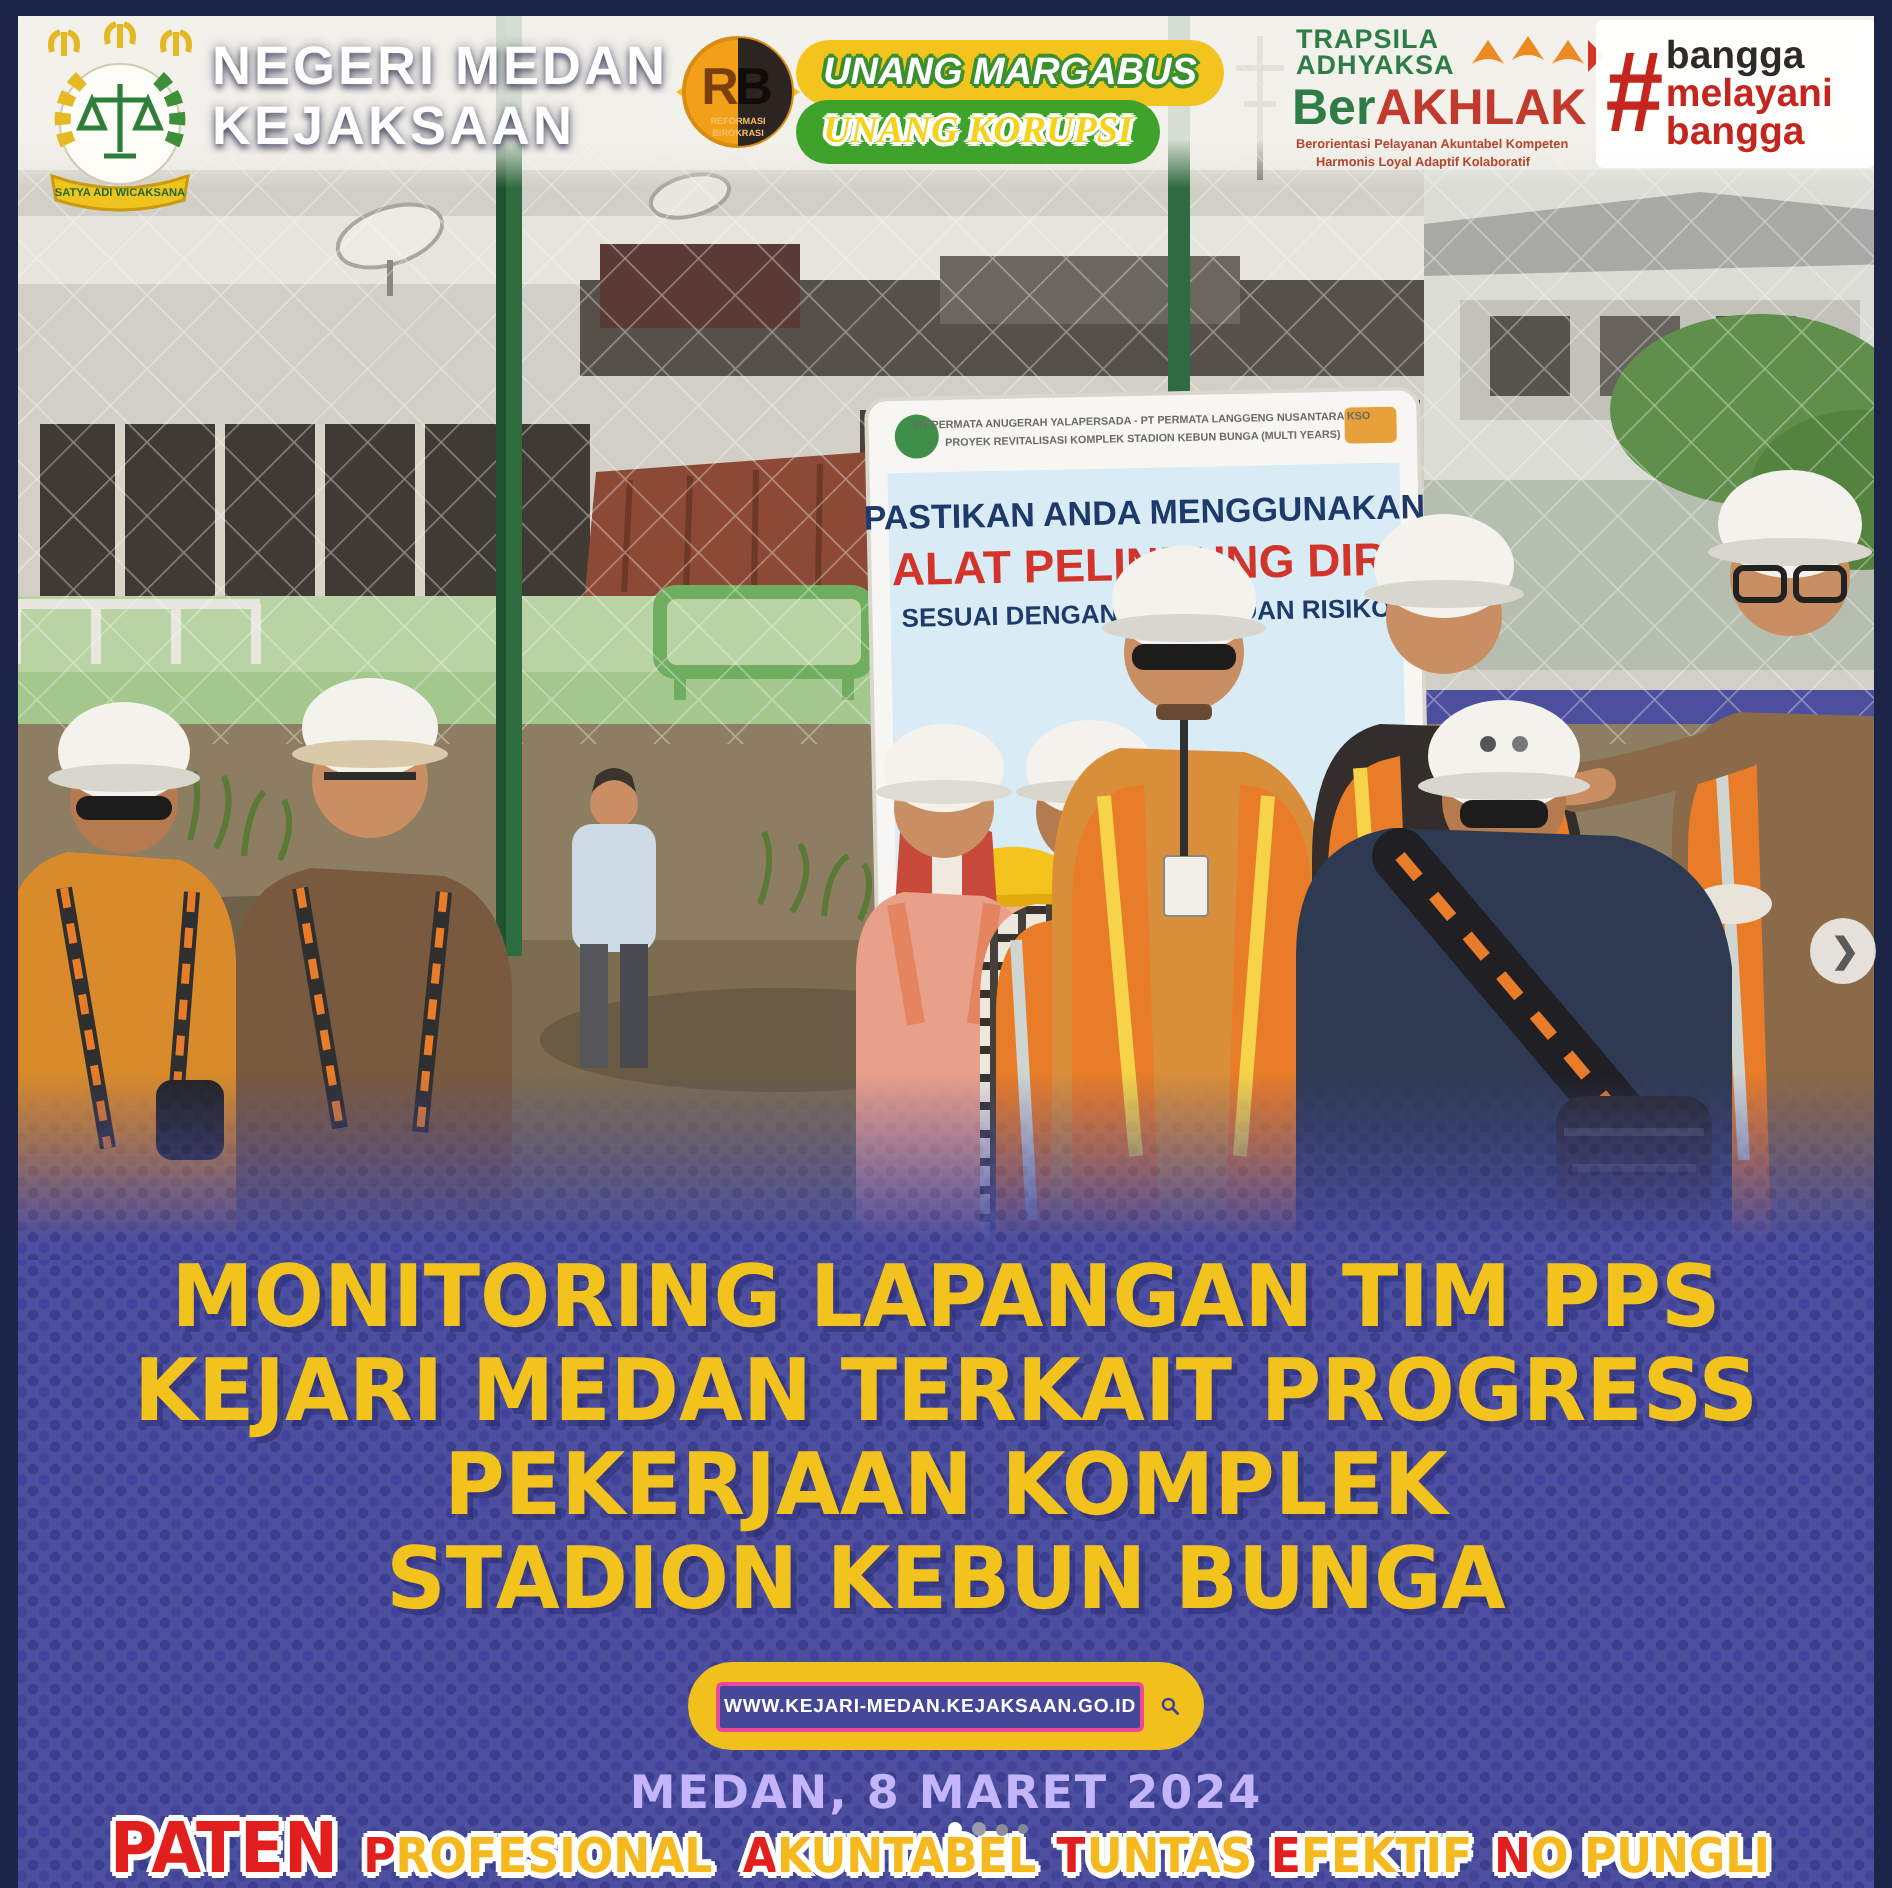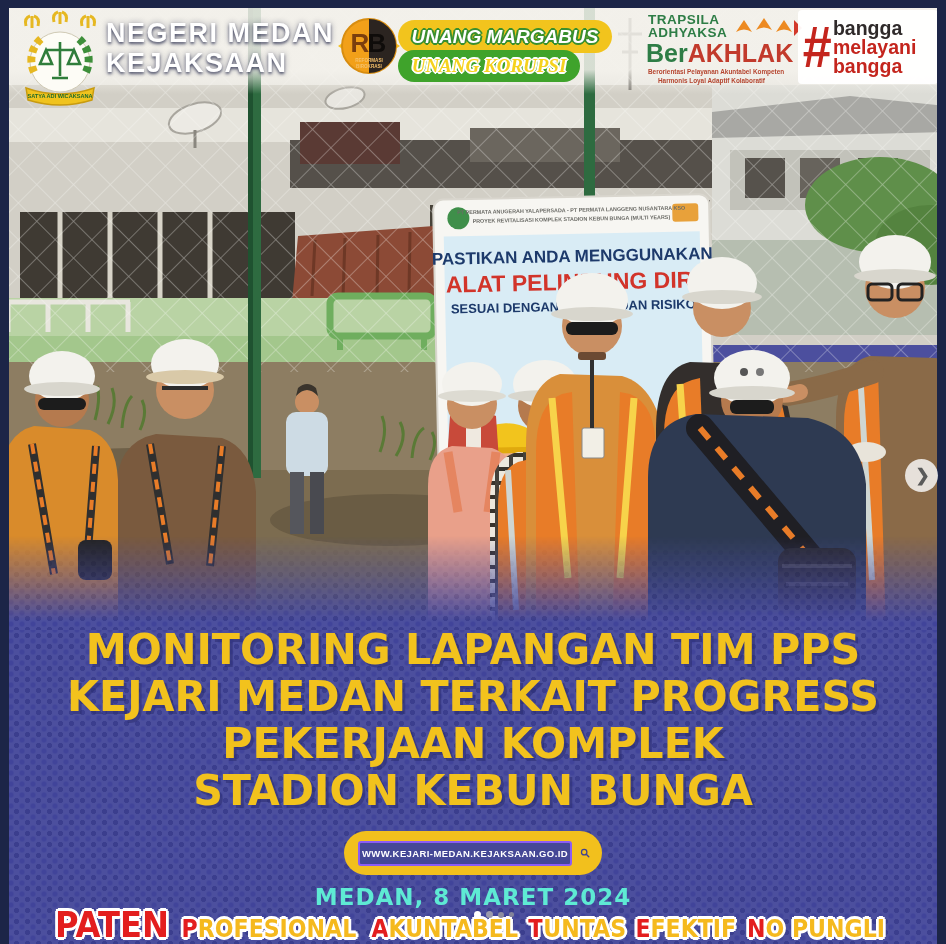--- a/index.html
+++ b/index.html
@@ -50,25 +50,25 @@
   .bangga-words .w1{color:#2F2A2A;}
   .bangga-words .w2,.bangga-words .w3{color:#C4251D;}
 
   
   .title-block{position:absolute;top:626px;left:0;width:946px;z-index:5;text-align:center;
     font-family:"DejaVu Sans","Liberation Sans",sans-serif;font-weight:800;
     color:#F2C21D;font-size:43px;line-height:47px;letter-spacing:0;
     transform:scaleX(0.96);text-shadow:3px 3px 0 rgba(40,42,108,0.5);}
   .website-pill{position:absolute;top:831px;left:344px;width:258px;height:44px;z-index:5;
     background:#F2C01D;border-radius:22px;display:flex;align-items:center;padding:7px 12px 7px 14px;gap:8px;}
-  .website-url{flex:1;background:#454896;border:2px solid #8b5cf6;border-radius:3px;color:#fff;
+  .website-url{flex:1;background:#454896;border:2px solid #ec4899;border-radius:3px;color:#fff;
     font-size:9.5px;font-weight:700;letter-spacing:.4px;text-align:center;padding:5px 2px;white-space:nowrap;}
   .dateline{position:absolute;top:884px;left:0;width:946px;z-index:5;text-align:center;
     font-family:"DejaVu Sans","Liberation Sans",sans-serif;
-    color:#5eead4;font-weight:800;font-size:23px;letter-spacing:1px;}
+    color:#c4b5fd;font-weight:800;font-size:23px;letter-spacing:1px;}
   .values-row{position:absolute;top:905px;left:50px;right:55px;z-index:5;display:flex;
     justify-content:space-between;align-items:baseline;
     font-family:"DejaVu Sans","Liberation Sans",sans-serif;font-weight:800;}
   .value-item{font-size:24px;color:#F5B91D;white-space:nowrap;transform:scaleX(.92);
     text-shadow:3px 0 0 #fff,-3px 0 0 #fff,0 3px 0 #fff,0 -3px 0 #fff,2px 2px 0 #fff,-2px -2px 0 #fff,2px -2px 0 #fff,-2px 2px 0 #fff;}
   .value-item .lead{color:#E31E1E;}
   .value-item.large{font-size:35px;}
 
   
   .carousel-next{position:absolute;top:459px;left:905px;width:33px;height:33px;z-index:45;

